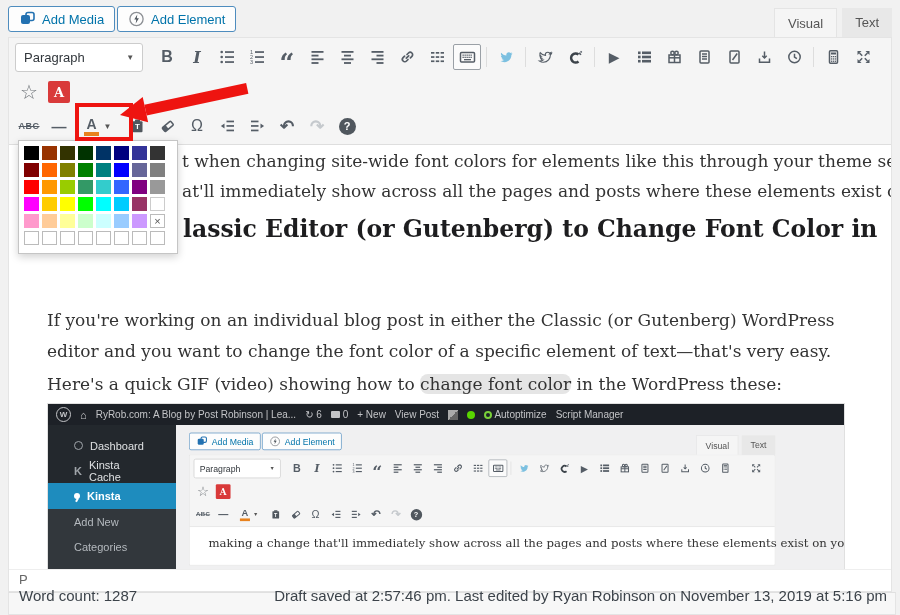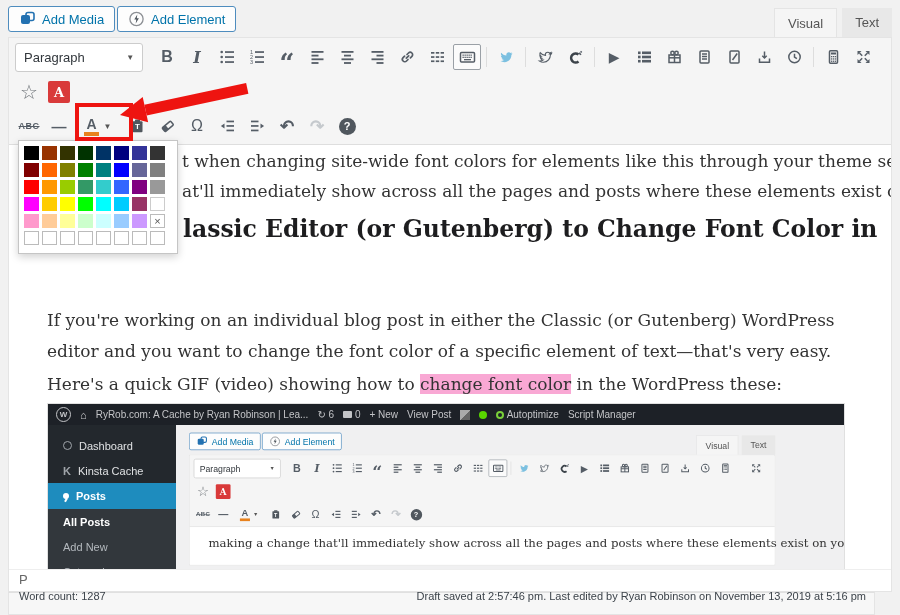--- a/index.html
+++ b/index.html
@@ -50,21 +50,21 @@
   .st{stroke:#555d66;fill:none;stroke-width:1.5px;} .fl{fill:#555d66;}
   .bird-f{fill:#7cc0e0;} .bird-o{stroke:#555d66;fill:none;stroke-width:1.1px;}
   
   .content{position:relative;flex:1;overflow:hidden;background:#fff;
       font-family:"DejaVu Serif",serif;color:#333;}
   .frag{position:absolute;font-size:17px;white-space:nowrap;}
   .f1{left:173px;top:6px;} .f2{left:173px;top:36px;}
   .hfrag{position:absolute;left:174px;top:70px;font-size:23.5px;font-weight:bold;color:#1d1d1f;white-space:nowrap;}
   .para{position:absolute;left:38px;width:792px;font-size:17px;line-height:31px;}
   .p1{top:148px;margin-top:12px;} .p2{top:224px;}
-  .hl{background:#f9a8d4;}
+  .hl{background:#e5e5e5;border-radius:8px;}
   
   .redbox{position:absolute;left:75px;top:103px;width:50px;height:30px;border:4px solid #ee1410;z-index:40;}
   .arrow{position:absolute;left:120px;top:102px;width:130px;height:26px;transform:rotate(-12deg);
       transform-origin:0 50%;z-index:41;display:flex;align-items:center;}
   .arrow .head{width:0;height:0;border-top:13px solid transparent;border-bottom:13px solid transparent;
       border-right:26px solid #ee1410;}
   .arrow .shaft{flex:1;height:11px;background:#ee1410;}
   
   .panel{position:absolute;left:18px;top:140px;width:160px;background:#fff;border:1px solid #c5c5c5;
       box-shadow:0 3px 8px rgba(0,0,0,.18);z-index:30;padding:5px;box-sizing:border-box;}
@@ -80,44 +80,44 @@
   .abar{position:absolute;left:0;top:0;right:0;height:21px;background:#1d2127;display:flex;
       align-items:center;gap:9px;padding:0 8px;color:#c3c4c7;font-size:10px;white-space:nowrap;}
   .wplogo{width:13px;height:13px;border:1px solid #c3c4c7;border-radius:50%;display:flex;
       align-items:center;justify-content:center;font-size:8px;font-weight:bold;}
   .homeic{font-size:11px;} .cbubble{display:inline-block;width:9px;height:7px;background:#c3c4c7;border-radius:1px;}
   .gdot{width:8px;height:8px;border-radius:50%;background:#59d600;}
   .gring{width:8px;height:8px;border-radius:50%;border:2px solid #7ad03a;box-sizing:border-box;}
   .flagic{width:10px;height:10px;background:linear-gradient(135deg,#aaa 50%,#666 50%);}
   .shot-side{position:absolute;left:0;top:21px;width:128px;bottom:0;background:#23282d;
       color:#dfe1e3;font-size:11px;}
-  .srow-item{height:25px;display:flex;align-items:center;gap:7px;padding:0 15px;}
+  .srow-item{height:25px;display:flex;align-items:center;gap:7px;padding:0 26px;}
   .srow-item.first{margin-top:8px;}
   .posts-row{background:#1e8cbe;color:#fff;font-weight:bold;height:26px;position:relative;}
   .posts-row .outarrow{position:absolute;right:-6px;top:7px;width:0;height:0;
       border-top:6px solid transparent;border-bottom:6px solid transparent;border-left:6px solid #1e8cbe;}
   .submenu{background:#32373c;padding-bottom:30px;}
   .sub-on{color:#fff;font-weight:bold;} .sub-dim{color:#b4b9be;}
   .gauge{width:9px;height:9px;border:1.5px solid #a0a5aa;border-radius:50%;box-sizing:border-box;}
   .kic{font-weight:bold;font-size:11px;color:#a0a5aa;}
   .pin{position:relative;width:6px;height:6px;background:#fff;border-radius:50%;}
   .pin::after{content:"";position:absolute;left:2px;top:5px;width:2px;height:4px;background:#fff;transform:rotate(30deg);}
   .shot-body{position:absolute;left:128px;top:21px;right:0;bottom:0;background:#f0f0f1;overflow:hidden;}
   .clone{width:875px;transform:scale(0.67);transform-origin:0 0;margin:5px 0 0 13px;}
   .clone .main-top2{position:relative;height:37px;}
   .clone .media-btn{top:4px;}
   .clone-ed{background:#fff;border:1px solid #ddd;}
   .clone-content{background:#fff;padding:14px 28px 22px;font-family:"DejaVu Serif",serif;
       font-size:17.5px;color:#333;white-space:nowrap;}
   
   .pathbar{height:19px;border-top:1px solid #eee;font-size:13px;color:#666;padding:2px 0 0 10px;
       font-family:"Liberation Sans",sans-serif;background:#fff;}
-  .statusband{position:absolute;left:8px;right:25px;bottom:0;height:23px;background:#f7f7f7;
+  .statusband{position:absolute;left:8px;right:4px;bottom:0;height:23px;background:#f7f7f7;
       border:1px solid #e4e4e4;border-top:1px solid #e0e0e0;box-sizing:border-box;display:flex;
-      align-items:center;justify-content:space-between;font-size:11px;color:#3c434a;padding:0 8px 16px 10px;}
+      align-items:center;justify-content:space-between;font-size:15px;color:#3c434a;padding:0 8px 16px 10px;}
 </style>
 </head>
 <body>
 
 <div class="pg">
 
   <div class="topstrip main-top">
     <div class="media-btn amedia">
       <svg class="ic" viewBox="0 0 16 16">
           <rect x="1.5" y="4" width="9" height="9" rx="2" fill="#2271b1"></rect>
@@ -410,48 +410,45 @@
       <div class="frag f1">t when changing site-wide font colors for elements like this through your theme settings, you're</div>
       <div class="frag f2">at'll immediately show across all the pages and posts where these elements exist on your blog.</div>
       <div class="hfrag">lassic Editor (or Gutenberg) to Change Font Color in</div>
       <div class="para p1">If you're working on an individual blog post in either the Classic (or Gutenberg) WordPress editor and you want to change the font color of a specific element of text—that's very easy.</div>
       <div class="para p2"><span>Here's a quick GIF (video) showing how to </span><span class="hl">change font color</span><span> in the WordPress these:</span></div>
 
       <div class="shot">
         <div class="abar">
           <span class="wplogo">W</span>
           <span class="homeic">⌂</span>
-          <span>RyRob.com: A Cache by Ryan Robinson | Lea...</span>
+          <span>RyRob.com: A Blog by Post Robinson | Lea...</span>
           <span>↻ <span>6</span></span>
           <span><span class="cbubble"></span> <span>0</span></span>
           <span><span>+</span> <span>New</span></span>
           <span>View Post</span>
           <span class="flagic"></span>
           <span class="gdot"></span>
           <span><span class="gring" style="display:inline-block;vertical-align:middle;"></span> <span>Autoptimize</span></span>
           <span>Script Manager</span>
         </div>
         <div class="shot-side">
           <div class="srow-item first">
               <span class="gauge"></span>
               <span>Dashboard</span>
             </div>
           <div class="srow-item">
               <span class="kic">K</span>
               <span>Kinsta Cache</span>
             </div>
           <div class="srow-item posts-row">
               <span class="pin"></span>
-              <span>Posts</span>
+              <span>Kinsta</span>
               <span class="outarrow"></span>
             </div>
           <div class="submenu">
-            <div class="srow-item sub-on">
-                <span>All Posts</span>
-              </div>
             <div class="srow-item sub-dim">
                 <span>Add New</span>
               </div>
             <div class="srow-item sub-dim">
                 <span>Categories</span>
               </div>
           </div>
         </div>
         <div class="shot-body">
           <div class="clone">

